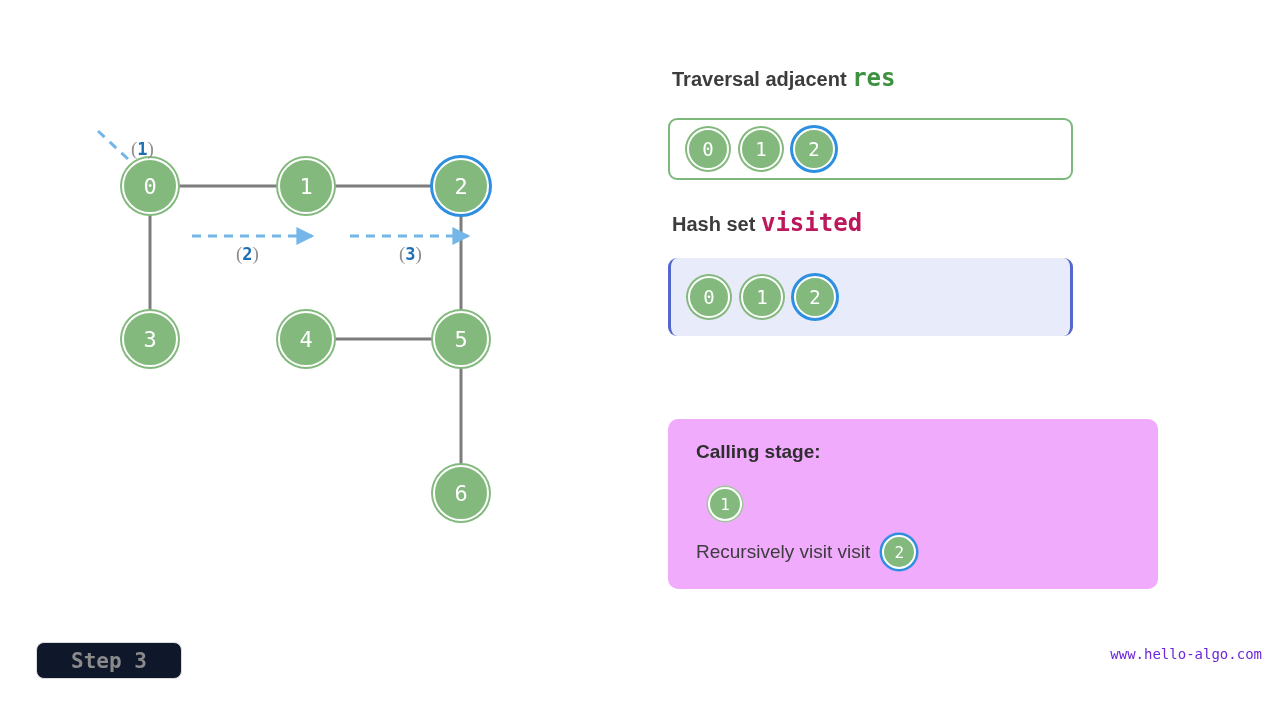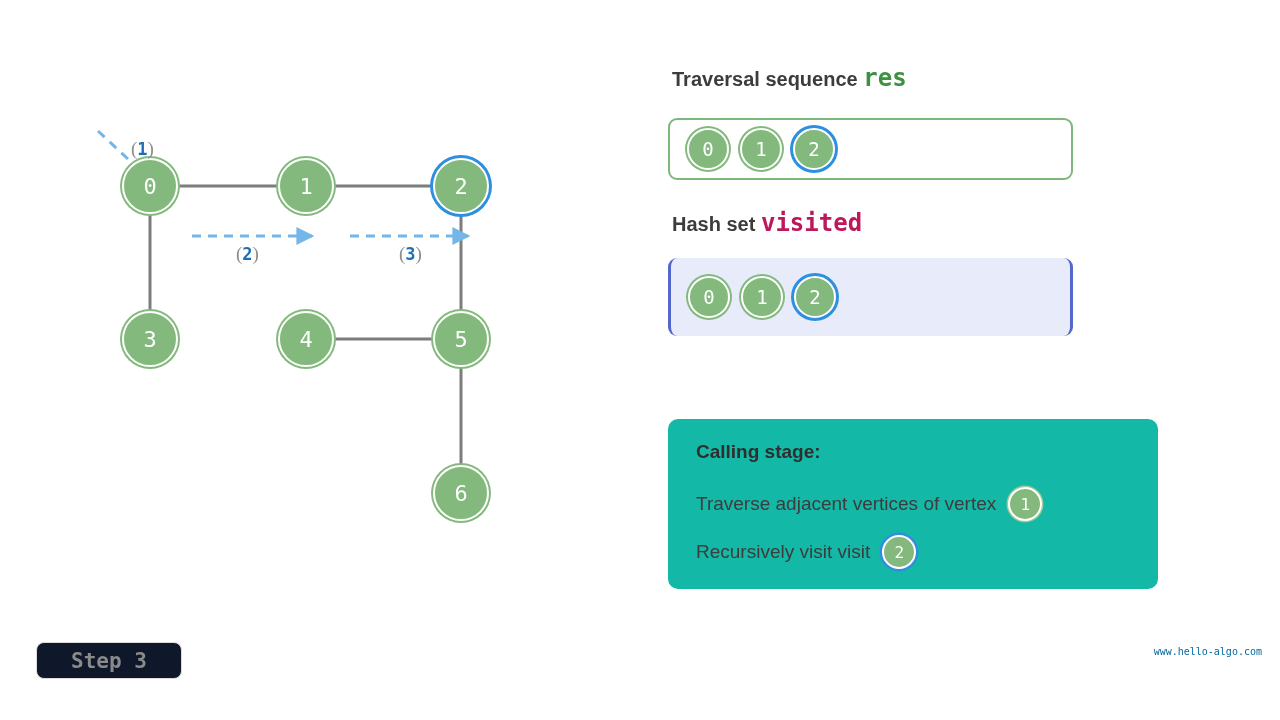--- a/index.html
+++ b/index.html
@@ -122,21 +122,21 @@
     border-left: 3px solid #5566cc;
     border-right: 3px solid #5566cc;
     border-radius: 9px;
     box-sizing: border-box;
   }
 
   #stage-panel {
     position: absolute;
     left: 0; top: 419px;
     width: 490px; height: 170px;
-    background: #14b8a6;
+    background: #f0abfc;
     border-radius: 10px;
     box-sizing: border-box;
     padding: 22px 26px 0 28px;
   }
   #stage-panel .stage-heading {
     font-size: 19px;
     font-weight: bold;
     color: #2e2e2e;
     margin: 0 0 24px 0;
   }
@@ -179,22 +179,22 @@
     font-family: "DejaVu Sans Mono", monospace;
     font-size: 21px;
     font-weight: bold;
     color: #8a8a8a;
     box-sizing: border-box;
   }
   #watermark {
     position: absolute;
     right: 18px; top: 646px;
     font-family: "DejaVu Sans Mono", monospace;
-    font-size: 10px;
-    color: #0369a1;
+    font-size: 14px;
+    color: #6d28d9;
   }
 </style>
 </head>
 <body>
 
 <div id="graph-panel">
   <svg id="graph-svg" width="640" height="620">
     <defs>
       <marker id="arrowhead" markerWidth="7" markerHeight="7" refX="5.2" refY="3" orient="auto">
         <path d="M0,0 L6,3 L0,6 z" fill="#74b6e8"></path>
@@ -226,21 +226,21 @@
   <div id="arrow-labels-layer">
       <div class="step-label" style="left: 131px; top: 138px;">(<b>1</b>)</div>
       <div class="step-label" style="left: 236px; top: 243px;">(<b>2</b>)</div>
       <div class="step-label" style="left: 399px; top: 243px;">(<b>3</b>)</div>
     </div>
 </div>
 
 <div id="right-col">
 
   <h2 class="section-title" style="position:absolute; left:4px; top:64px;">
-    <span>Traversal sequence</span>
+    <span>Traversal adjacent</span>
     <span class="code green">res</span>
   </h2>
 
   <div id="res-box">
     <div class="cell-row" id="res-cells">
         <div class="cell">0</div>
         <div class="cell">1</div>
         <div class="cell highlight">2</div>
       </div>
   </div>
@@ -255,21 +255,20 @@
         <div class="cell">0</div>
         <div class="cell">1</div>
         <div class="cell highlight">2</div>
       </div>
   </div>
 
   <div id="stage-panel">
     <p class="stage-heading">Calling stage:</p>
     <div id="stage-lines">
         <div class="stage-line">
-          <span>Traverse adjacent vertices of vertex</span>
           <span class="badge">1</span>
         </div>
         <div class="stage-line">
           <span>Recursively visit visit</span>
           <span class="badge highlight">2</span>
         </div>
       </div>
   </div>
 
 </div>

